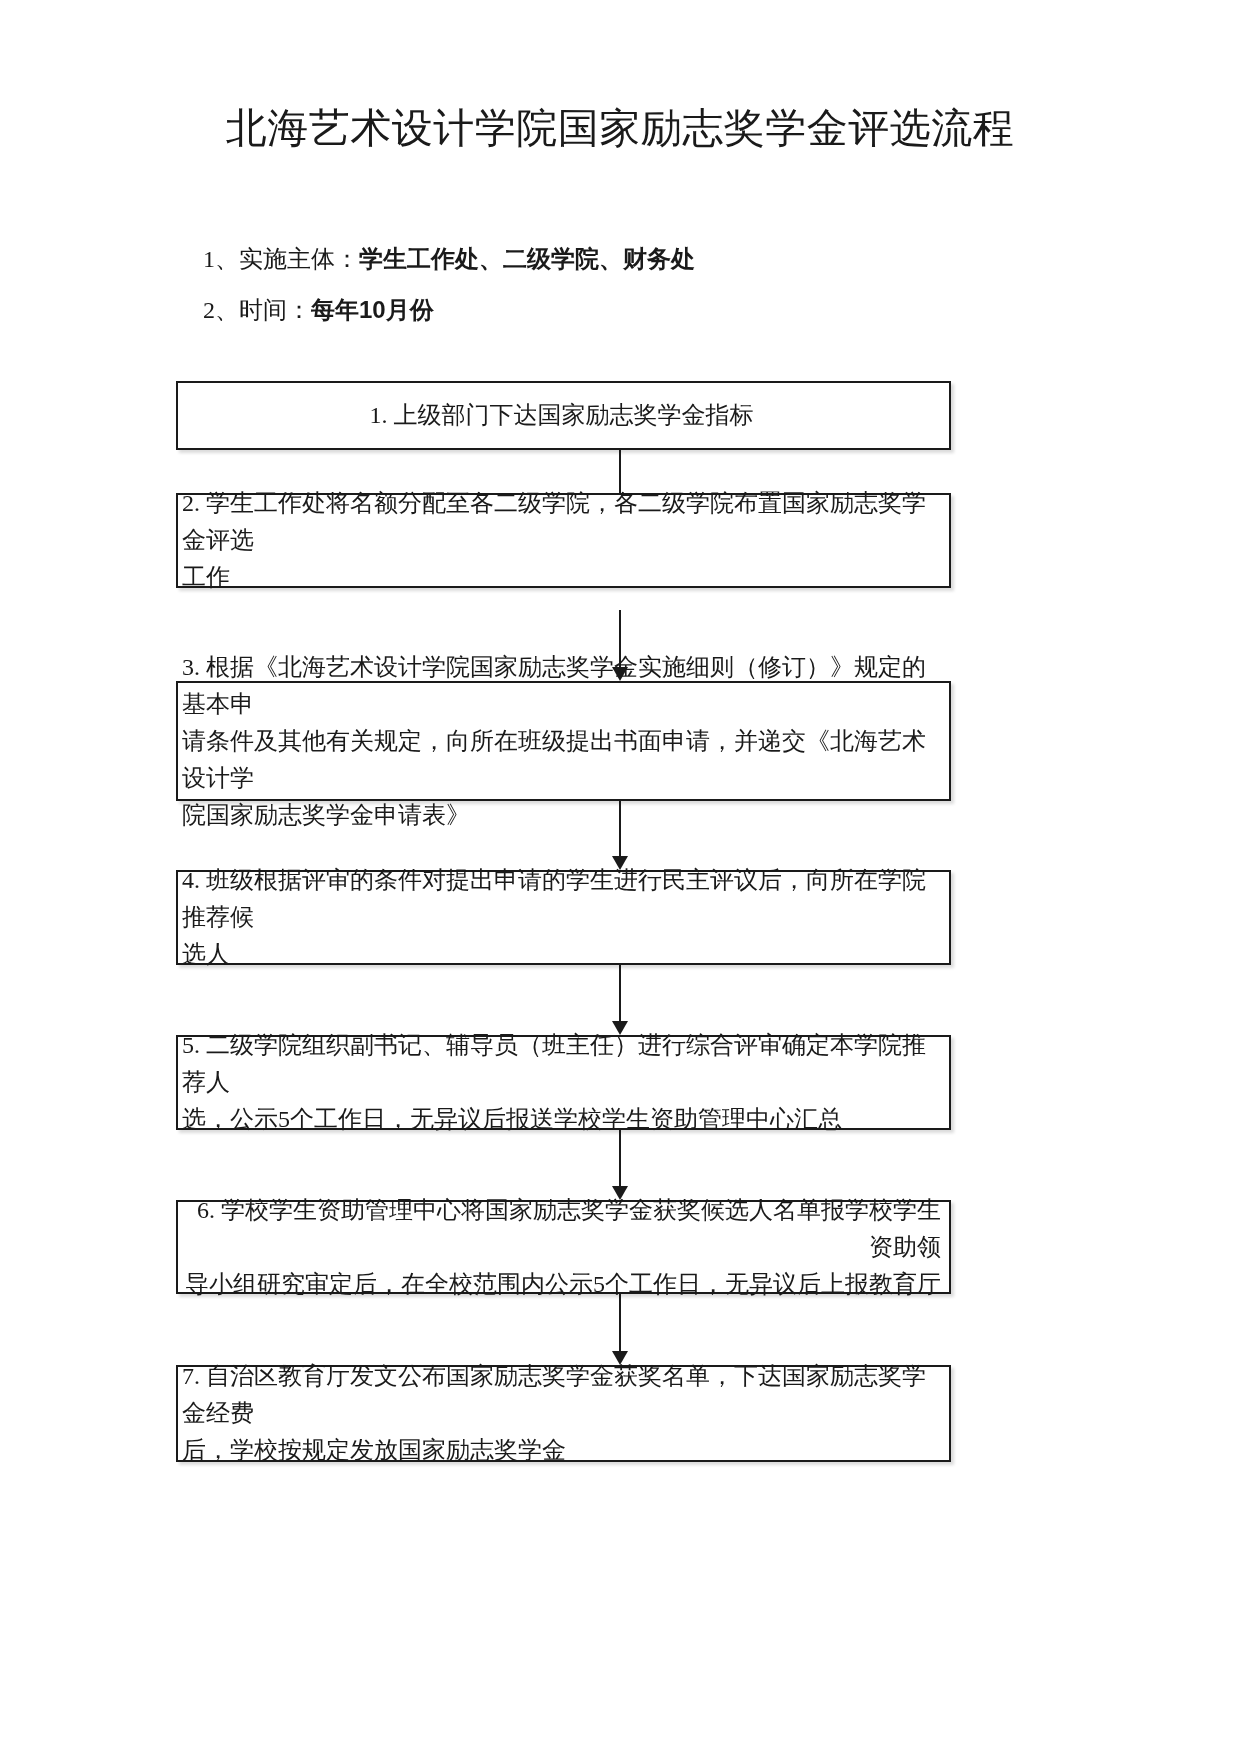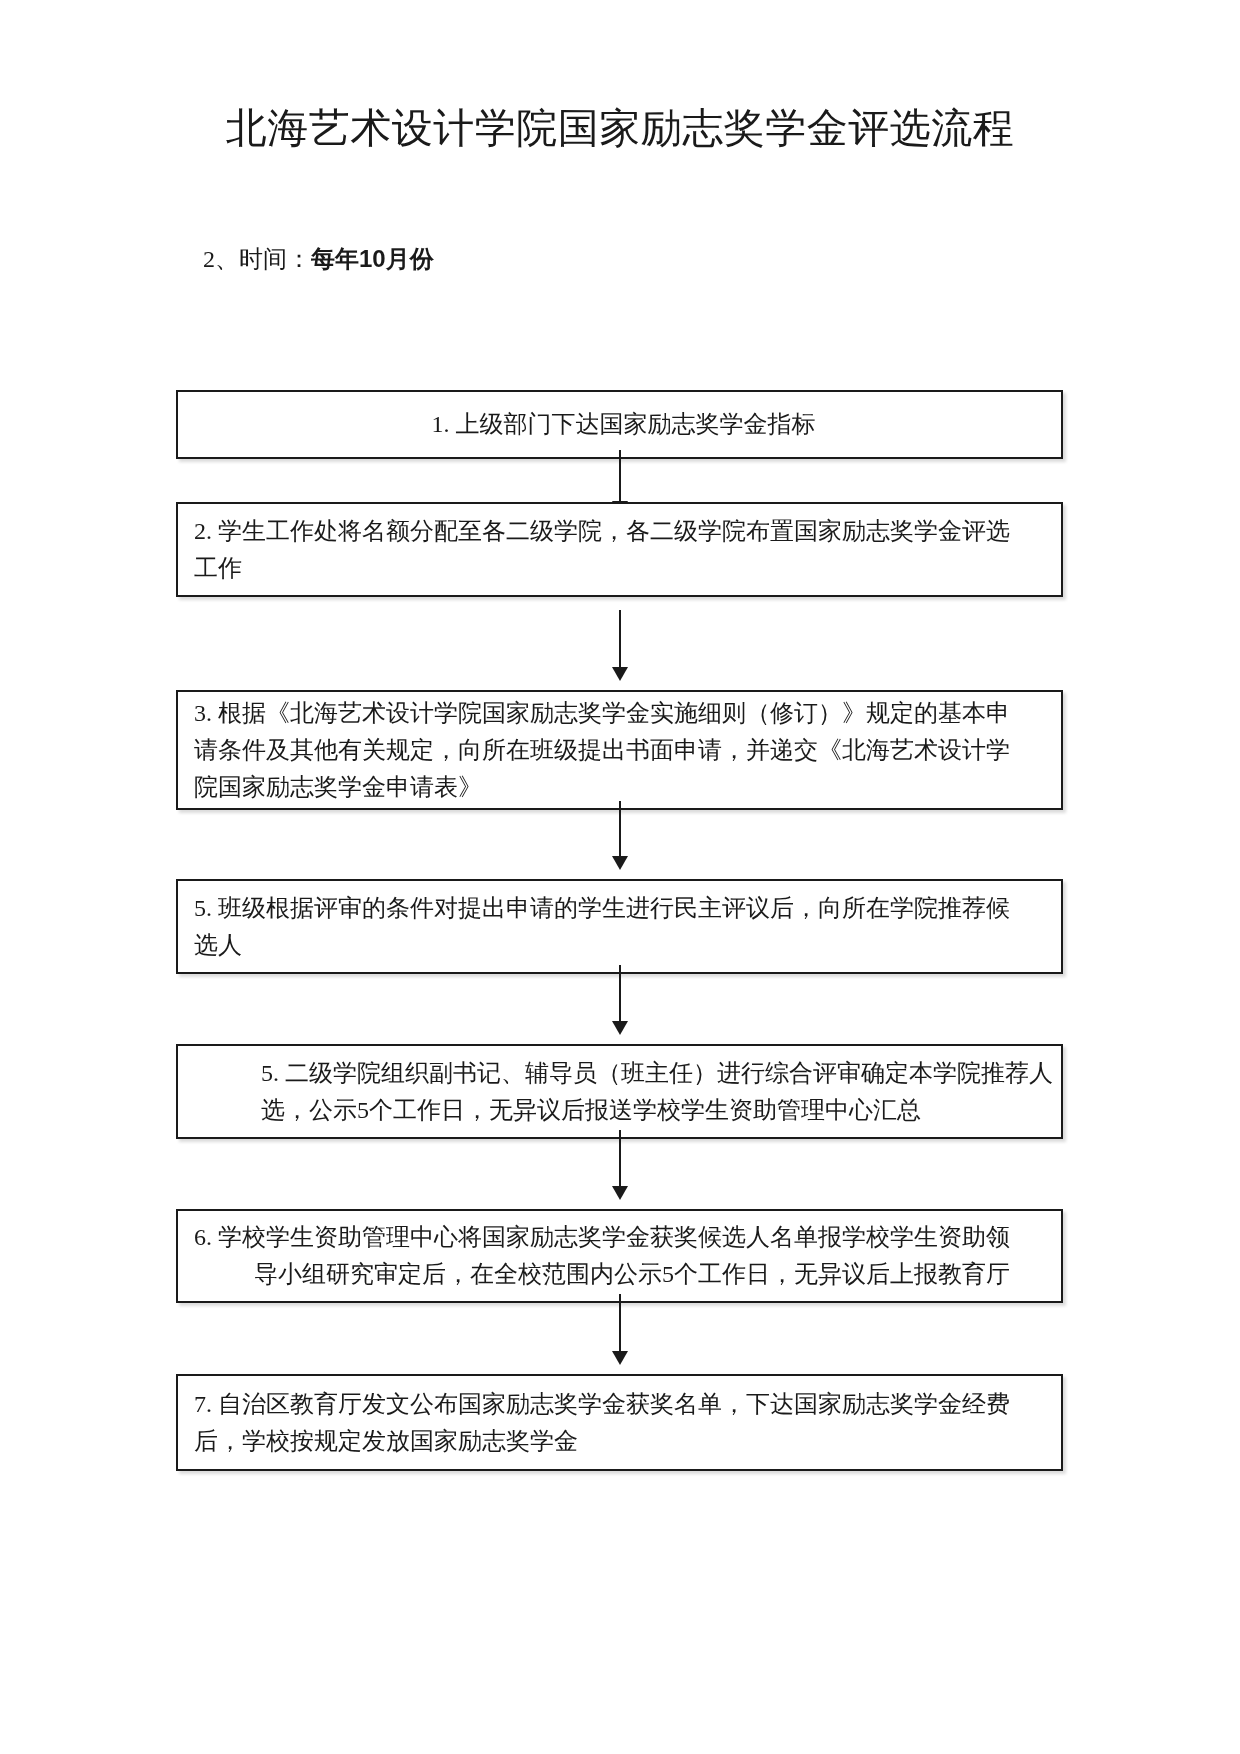--- a/index.html
+++ b/index.html
@@ -40,30 +40,29 @@
   .meta-prefix { font-family: "Liberation Serif", "DejaVu Serif", serif; }
   .meta-value {
     font-family: "Liberation Sans", "DejaVu Sans", sans-serif;
     font-weight: bold;
   }
 
   
   .flow-box {
     position: absolute;
     left: 176px;
-    width: 887px;
+    width: 775px;
     border: 2px solid #1a1a1a;
     background: #ffffff;
     box-shadow: 3px 3px 3px rgba(0,0,0,0.14);
     display: flex;
     align-items: center;
     font-size: 24px;
     line-height: 37px;
-    padding: 0 8px 0 16px;
-    margin-top: 9px;
+    padding: 0 8px 0 4px;
   }
   .flow-box .step-text { white-space: pre-line; }
   .box-1 { top: 381px; height: 69px; justify-content: center; text-align: center; }
   .box-2 { top: 493px; height: 95px; }
   .box-3 { top: 681px; height: 120px; }
   .box-4 { top: 870px; height: 95px; }
   .box-5 { top: 1035px; height: 95px; justify-content: flex-end; }
   .box-6 { top: 1200px; height: 94px; text-align: right; }
   .box-7 { top: 1365px; height: 97px; }
 
@@ -91,20 +90,21 @@
   .arrow-6 { top: 1294px; height: 71px; }
 </style>
 </head>
 <body>
 
 <div class="page">
 
   <h1 class="doc-title"><span class="t-bold">北海</span><span class="t-rest">艺术设计学院国家励志奖学金评选流程</span></h1>
 
   <div class="meta">
+    <div class="meta-item"><span class="meta-prefix">1、实施主体：</span><span class="meta-value">学生工作处、二级学院、财务处</span></div>
     <div class="meta-item"><span class="meta-prefix">2、时间：</span><span class="meta-value">每年10月份</span></div>
   </div>
 
   <div class="flow-box box-1">
       <span class="step-text">1. 上级部门下达国家励志奖学金指标</span>
     </div>
 
   <div class="arrow arrow-1">
       <div class="arrow-line"></div>
       <div class="arrow-head"></div>
@@ -125,21 +125,21 @@
 请条件及其他有关规定，向所在班级提出书面申请，并递交《北海艺术设计学
 院国家励志奖学金申请表》</span>
     </div>
 
   <div class="arrow arrow-3">
       <div class="arrow-line"></div>
       <div class="arrow-head"></div>
     </div>
 
   <div class="flow-box box-4">
-      <span class="step-text">5. 班级根据评审的条件对提出申请的学生进行民主评议后，向所在学院推荐候
+      <span class="step-text">4. 班级根据评审的条件对提出申请的学生进行民主评议后，向所在学院推荐候
 选人</span>
     </div>
 
   <div class="arrow arrow-4">
       <div class="arrow-line"></div>
       <div class="arrow-head"></div>
     </div>
 
   <div class="flow-box box-5">
       <span class="step-text">5. 二级学院组织副书记、辅导员（班主任）进行综合评审确定本学院推荐人

